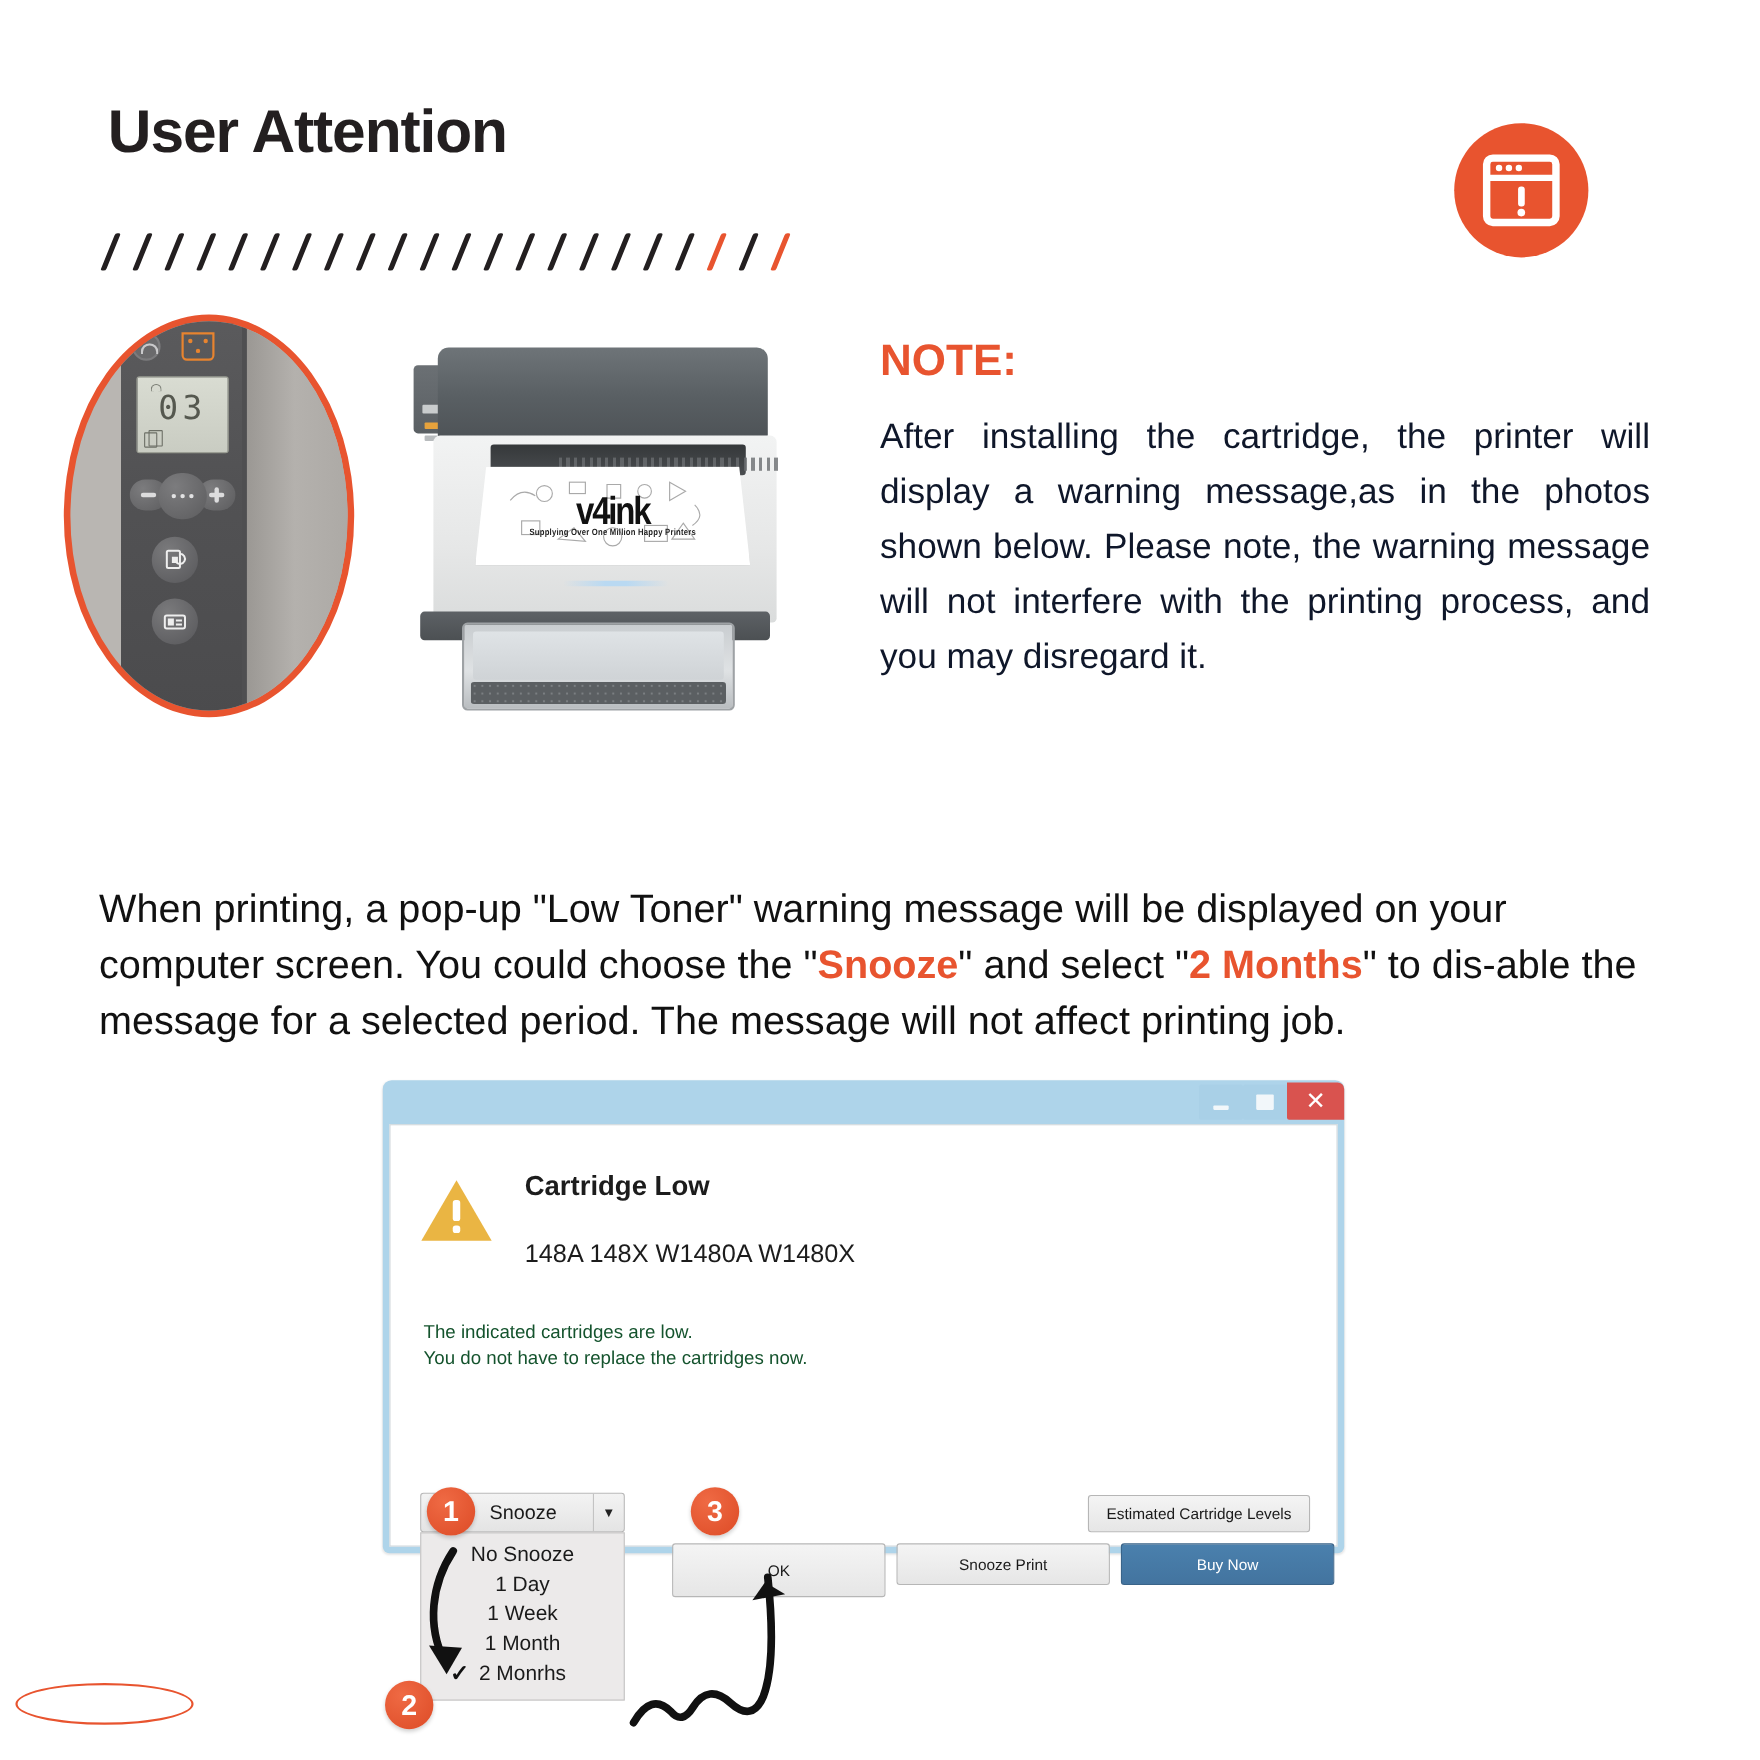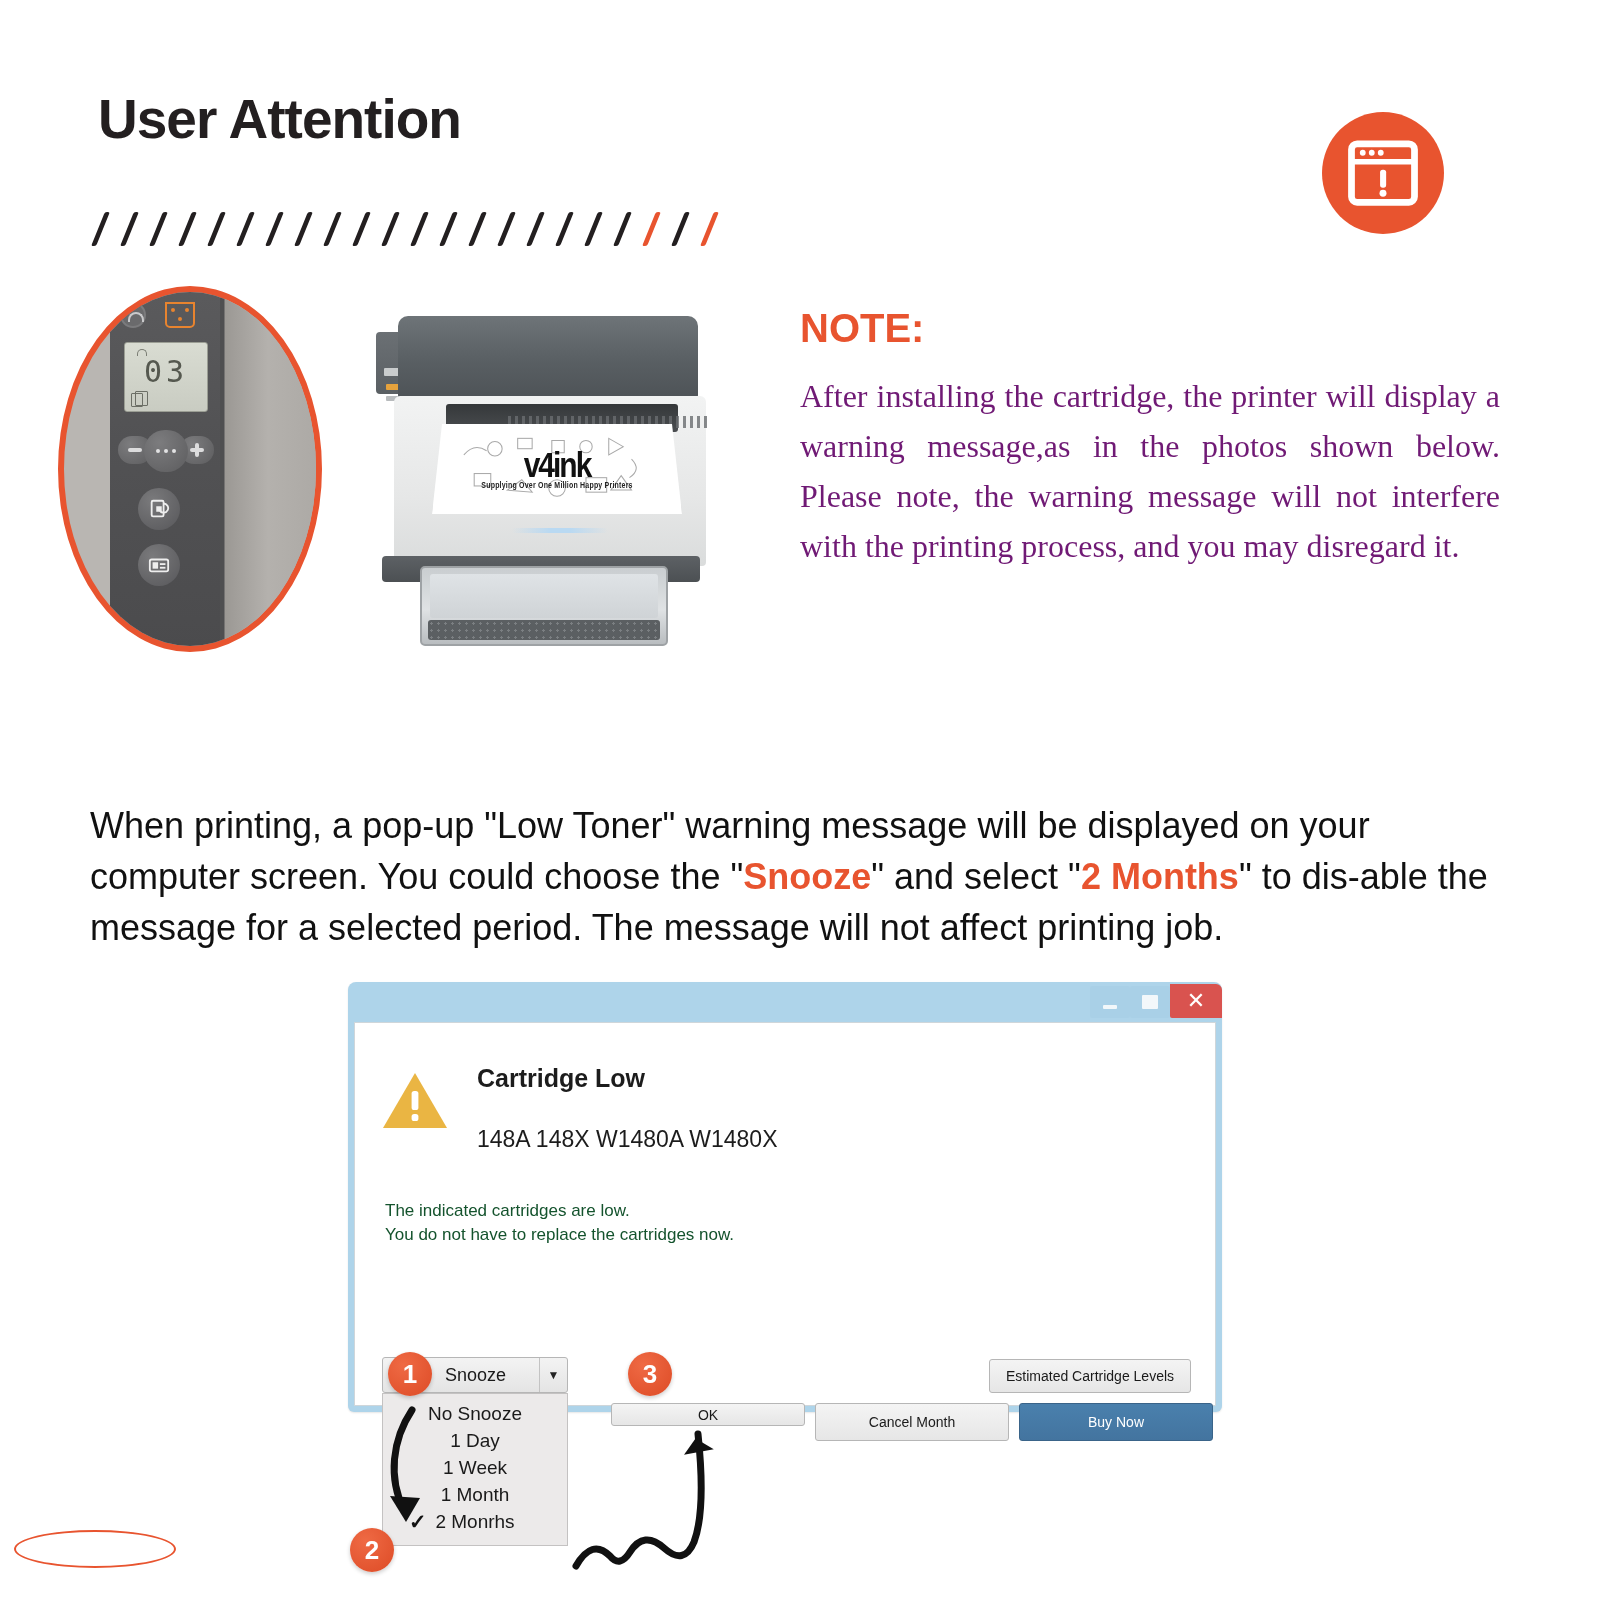--- a/index.html
+++ b/index.html
@@ -191,22 +191,22 @@
   .rbtn.b2{ top:264px; }
   .rbtn svg{ width:22px;height:22px; }
 
   
   .note-head{
     position:absolute; left:800px; top:306px;
     font-size:40px; font-weight:bold; color:#e8542f;
   }
   .note-body{
     position:absolute; left:800px; top:372px; width:700px;
-    font-size:32px; line-height:1.56; color:#701a75;
-    text-align: justify; text-justify: inter-word; font-family: Liberation Serif, serif;
+    font-size:32px; line-height:1.56; color:#0f172a;
+    text-align: justify; text-justify: inter-word;
   }
 
   
   .mid-para{
     position:absolute; left:90px; top:800px; width:1400px;
     font-size:36px; line-height:1.42; color:#111;
   }
   .mid-para .hl{ color:#e8542f; font-weight:bold; }
 
   
@@ -246,21 +246,21 @@
     background: repeating-linear-gradient(90deg,#9aa3ad 0 3px, #ffffff 3px 6px);
     filter: blur(2.4px); opacity:.85;
   }
   .btn{
     font-size:14px; color:#1a1a1a;
     background: linear-gradient(180deg,#f4f4f4,#e6e6e6);
     border:1px solid #b6b6b6; border-radius:3px;
     display:flex; align-items:center; justify-content:center;
   }
   .btn-ecl{ position:absolute; right:24px; top:336px; width:202px; height:34px; }
-  .btn-ok{ position:absolute; left:256px; top:380px; width:194px; height:23px; }
+  .btn-ok{ position:absolute; left:256px; top:380px; width:194px; height:49px; }
   .btn-cancel{ position:absolute; left:460px; top:380px; width:194px; height:38px; }
   .btn-buy{
     position:absolute; left:664px; top:380px; width:194px; height:38px;
     background: linear-gradient(180deg,#4a80ad,#43749f); border:1px solid #3a6displaced;
     border:1px solid #3a6489; color:#fff;
   }
 
   
   .combo{
     position:absolute; left:382px; top:1357px; width:186px; height:36px;
@@ -476,21 +476,21 @@
 
       <div class="body-text">
         <p>
           <span>The indicated cartridges are low.</span><br>
           <span>You do not have to replace the cartridges now.</span>
         </p>
       </div>
 
       <div class="btn btn-ecl">Estimated Cartridge Levels</div>
       <div class="btn btn-ok">OK</div>
-      <div class="btn btn-cancel">Cancel Month</div>
+      <div class="btn btn-cancel">Snooze Print</div>
       <div class="btn btn-buy">Buy Now</div>
     </div>
   </div>
 
   <div class="combo">
     <div class="val">Snooze</div>
     <div class="arrow">▼</div>
   </div>
 
   <div class="dropdown" id="dropdown">

